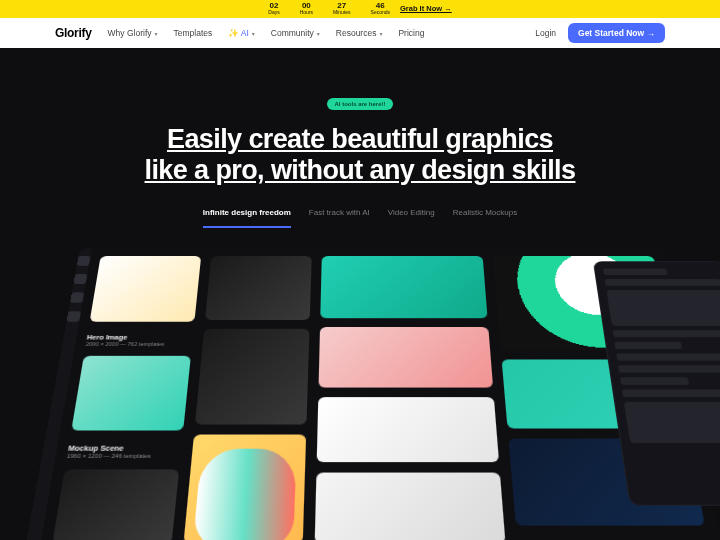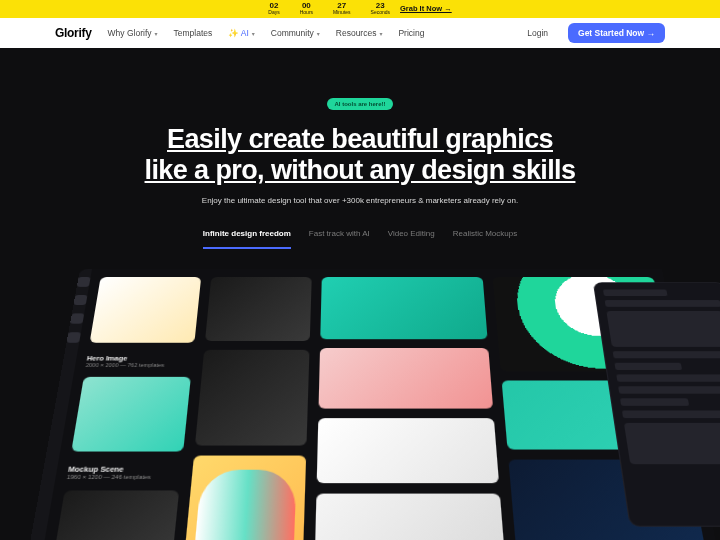--- a/index.html
+++ b/index.html
@@ -31,21 +31,21 @@
   justify-content: space-between;
   padding: 5px 55px;
   font-size: 8.5px;
   color: #333;
 }
 .nav .left { display: flex; align-items: center; gap: 16px; }
 .logo { font-weight: 800; font-size: 12px; color: #000; letter-spacing: -0.3px; }
 .nav-item { display: inline-flex; align-items: center; gap: 3px; cursor: pointer; color: #444; font-weight: 500; }
 .nav-item.ai { color: #4b6bff; }
 .chev { font-size: 6px; color: #888; }
-.nav .right { display: flex; align-items: center; gap: 20px; }
+.nav .right { display: flex; align-items: center; gap: 12px; }
 .cta {
   background: #4b6bff; color: #fff; border: none; border-radius: 6px;
   padding: 5px 10px; font-size: 8.5px; font-weight: 600; cursor: pointer;
   display: inline-flex; align-items: center; gap: 4px;
 }
 
 
 .hero { text-align: center; padding: 44px 60px 12px; color: #fff; }
 .pill {
   display: inline-block; background: #1fd69b; color: #0b3; color: #053;
@@ -129,21 +129,21 @@
       </span>
     <span class="unit">
         <span class="n">00</span>
         <span class="l">Hours</span>
       </span>
     <span class="unit">
         <span class="n">27</span>
         <span class="l">Minutes</span>
       </span>
     <span class="unit">
-        <span class="n">23</span>
+        <span class="n">46</span>
         <span class="l">Seconds</span>
       </span>
   </span>
   <span class="grab">Grab It Now →</span>
 </div>
 
 <div class="nav">
   <div class="left">
     <span class="logo">Glorify</span>
     <span class="nav-item">
@@ -176,21 +176,20 @@
       </button>
   </div>
 </div>
 
 <div class="hero">
   <span class="pill">AI tools are here!!</span>
   <h1>
     <span>Easily create beautiful graphics</span><br>
     <span>like a pro, without any design skills</span>
   </h1>
-  <p class="sub">Enjoy the ultimate design tool that over +300k entrepreneurs &amp; marketers already rely on.</p>
 
   <div class="tabs">
     <span class="tab active">Infinite design freedom</span>
     <span class="tab">Fast track with AI</span>
     <span class="tab">Video Editing</span>
     <span class="tab">Realistic Mockups</span>
   </div>
 </div>
 
 <div class="showcase-wrap">

